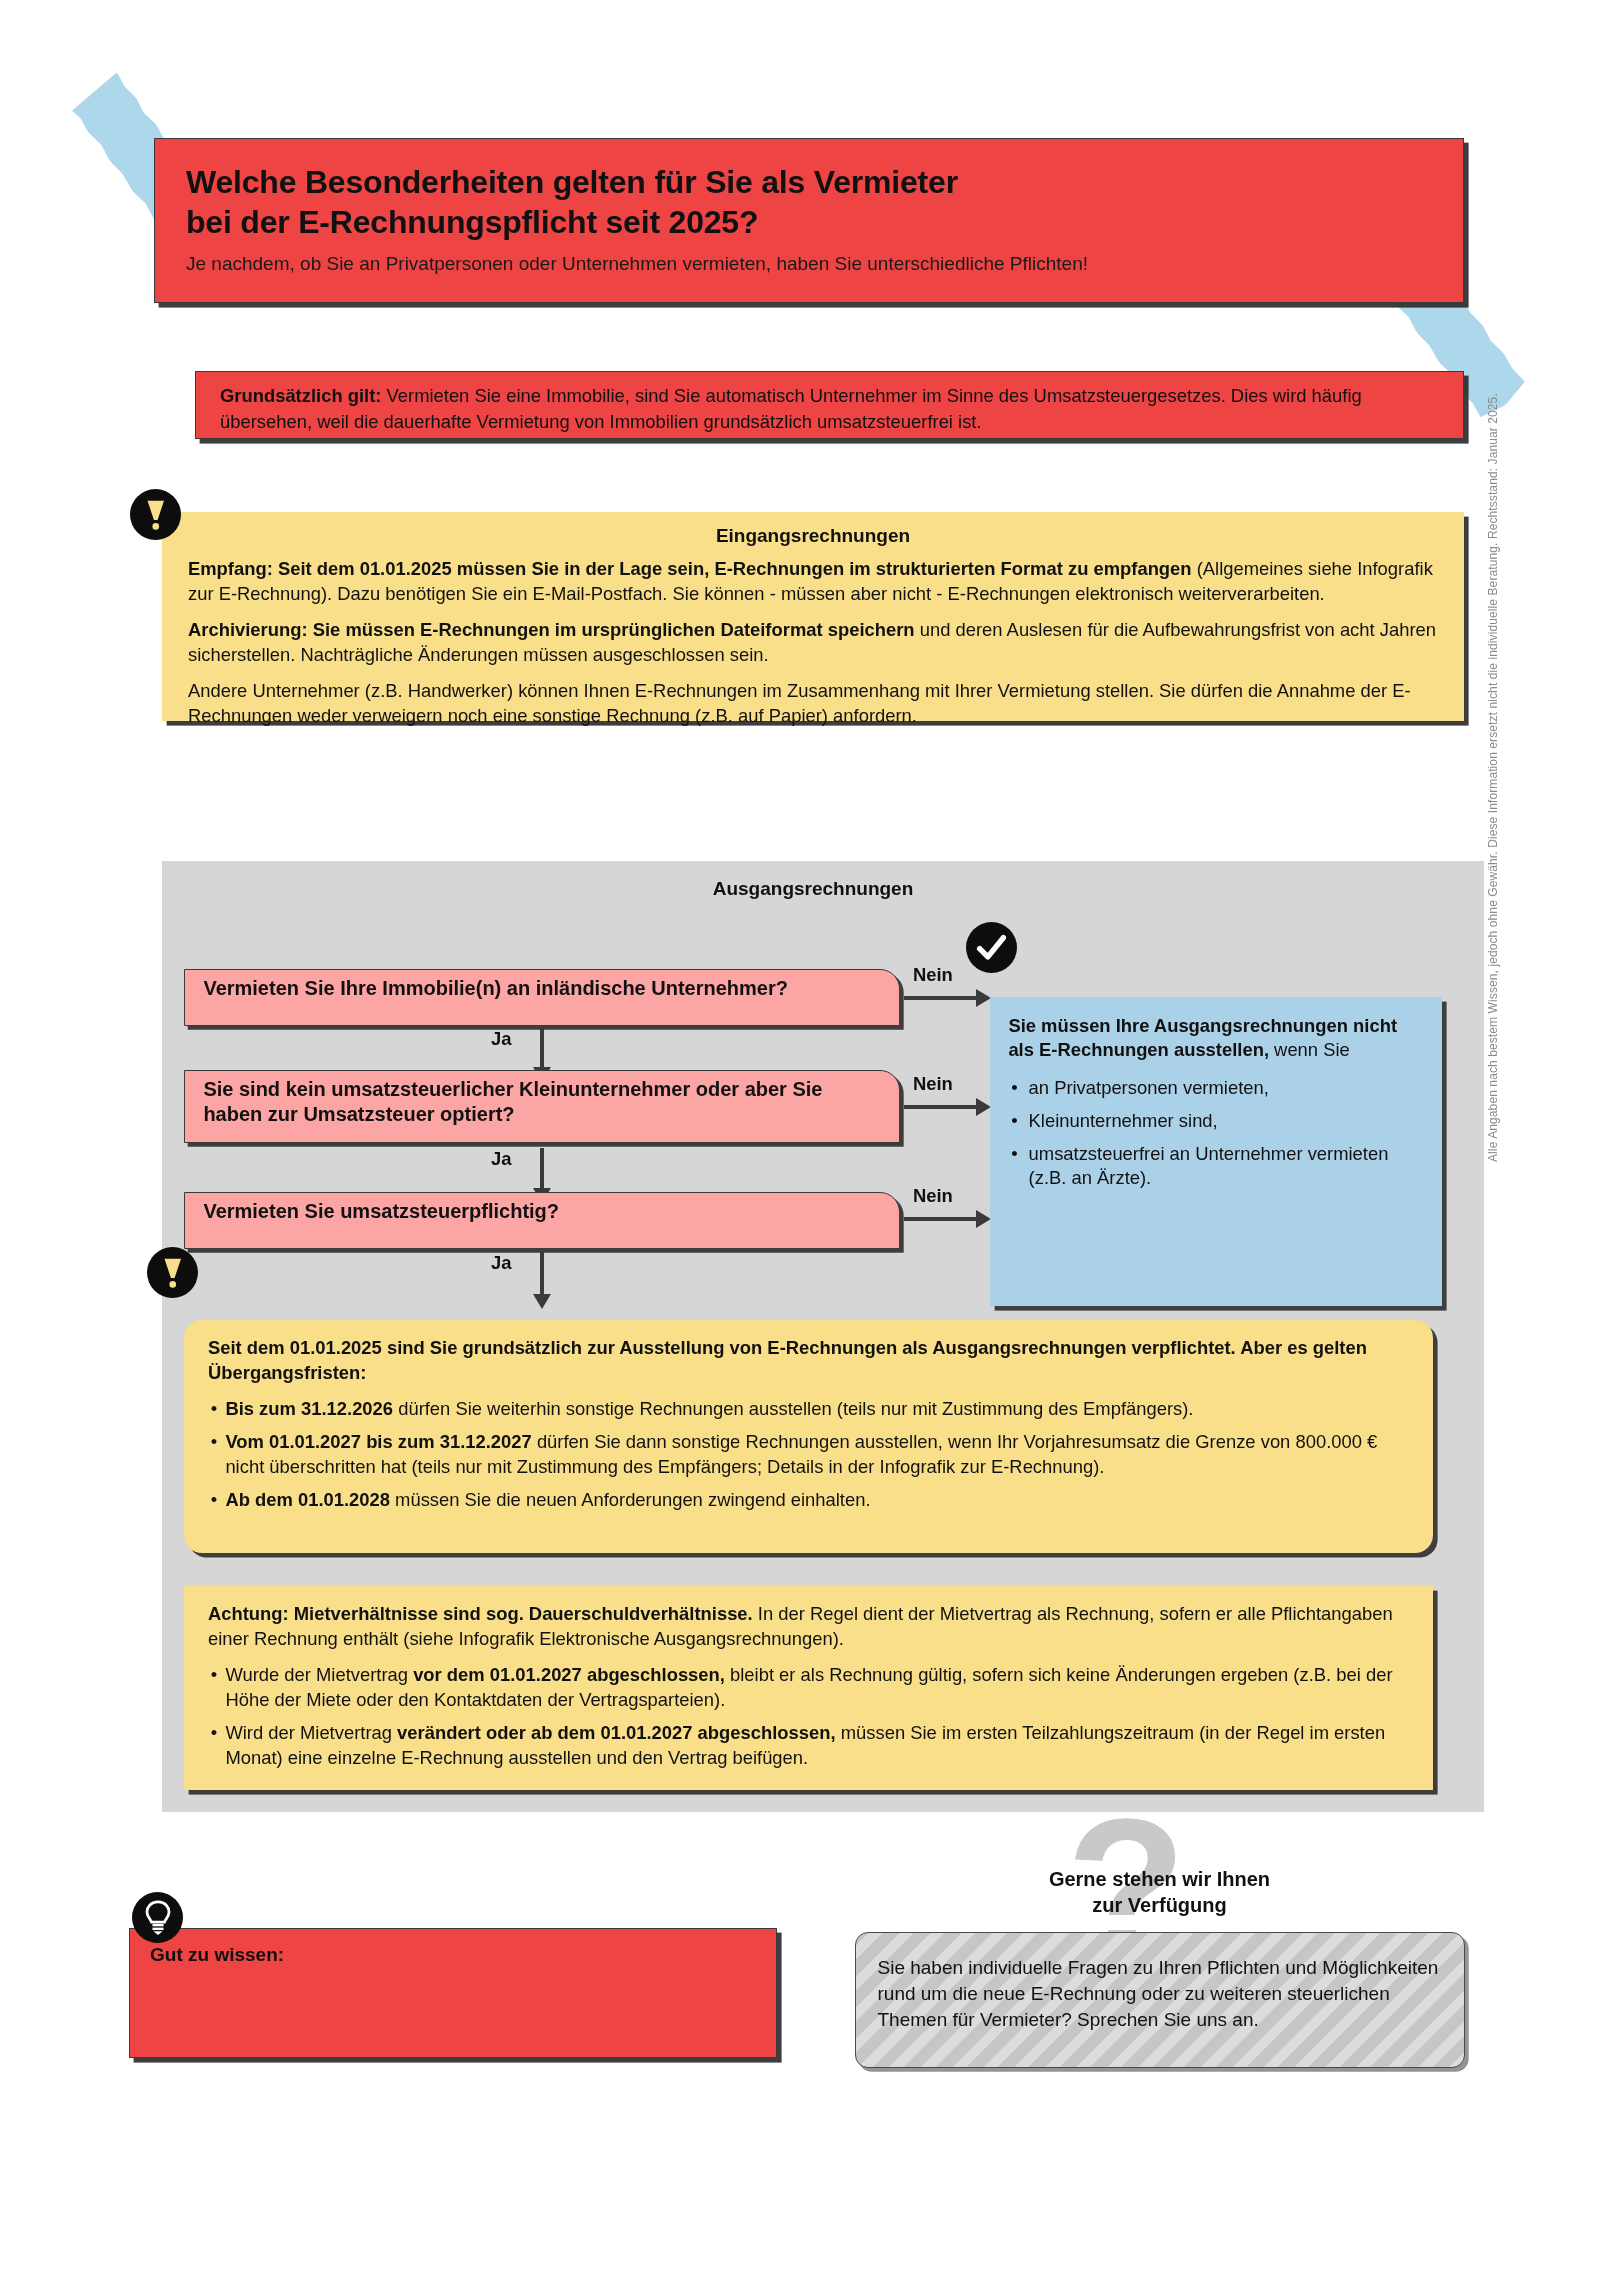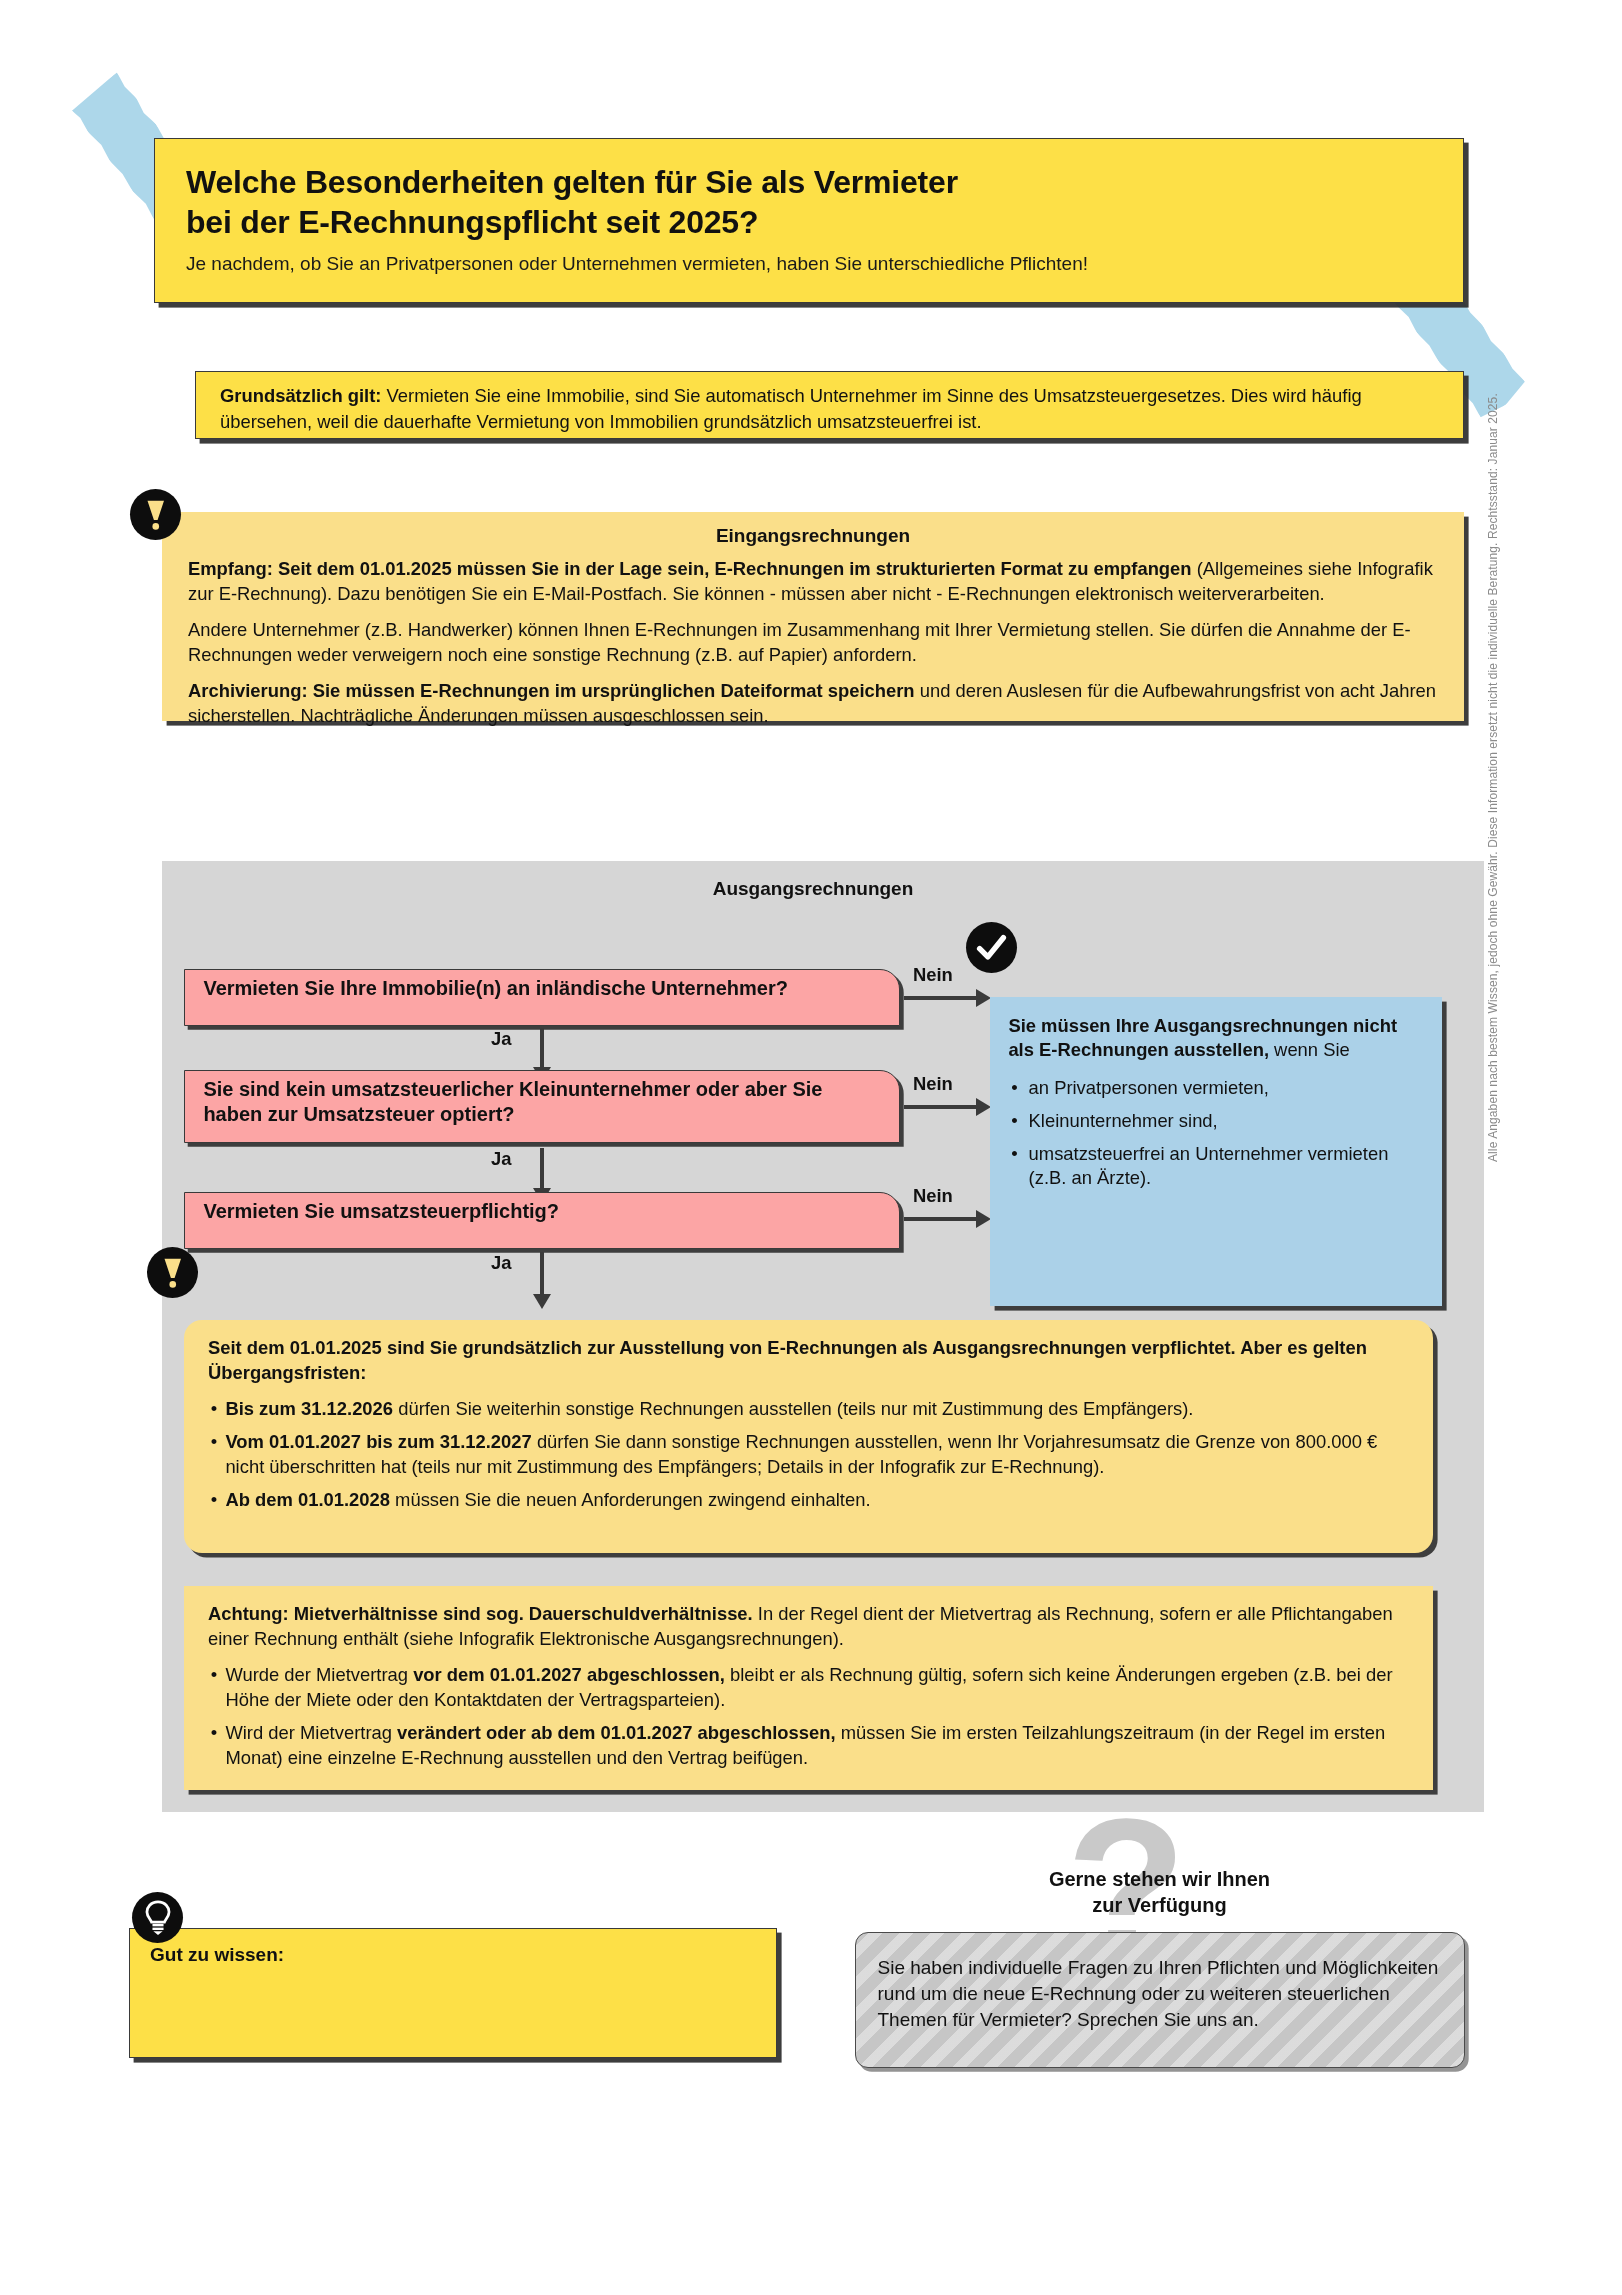--- a/index.html
+++ b/index.html
@@ -38,21 +38,21 @@
     transform: rotate(-37deg);
     clip-path: polygon(0 2%,100% 0,96% 9%,100% 18%,95% 27%,100% 36%,96% 46%,100% 56%,95% 66%,100% 76%,96% 86%,100% 96%,48% 100%,0 97%,4% 88%,0 78%,5% 68%,0 58%,4% 47%,0 37%,5% 27%,0 17%,4% 8%);
   }
 
   
   .shadowbox {
     position: absolute;
     box-sizing: border-box;
     box-shadow: 4.6px 4.6px 0 rgba(45,45,45,.92);
   }
-  .greybox   { background: #fde047; border: 1.8px solid #3a3a3a; }
+  .greybox   { background: #ef4444; border: 1.8px solid #3a3a3a; }
   .yellowbox { background: #fadf8a; }
 
   
   #header {
     left: 154px; top: 138px;
     width: 1310px; height: 165px;
     padding: 24px 31px 0 31px;
   }
   #header h1 {
     margin: 0;
@@ -344,24 +344,24 @@
     <svg width="27.5" height="33" viewBox="0 0 30 36" aria-hidden="true">
       <polygon points="6,3 24,3 17,24 13,24" fill="#fadf8a"></polygon>
       <circle cx="15" cy="31" r="3.6" fill="#fadf8a"></circle>
     </svg>
   </div>
   <div id="eingang" class="shadowbox yellowbox">
     <div class="boxtitle">Eingangsrechnungen</div>
     <div class="para">
       <b>Empfang: Seit dem 01.01.2025 müssen Sie in der Lage sein, E-Rechnungen im strukturierten Format zu empfangen</b><span> (Allgemeines siehe Infografik zur E-Rechnung). Dazu benötigen Sie ein E-Mail-Postfach. Sie können - müssen aber nicht - E-Rechnungen elektronisch weiterverarbeiten.</span>
     </div>
-    <div class="para">Andere Unternehmer (z.B. Handwerker) können Ihnen E-Rechnungen im Zusammenhang mit Ihrer Vermietung stellen. Sie dürfen die Annahme der E-Rechnungen weder verweigern noch eine sonstige Rechnung (z.B. auf Papier) anfordern.</div>
     <div class="para">
       <b>Archivierung: Sie müssen E-Rechnungen im ursprünglichen Dateiformat speichern</b><span> und deren Auslesen für die Aufbewahrungsfrist von acht Jahren sicherstellen. Nachträgliche Änderungen müssen ausgeschlossen sein.</span>
     </div>
+    <div class="para">Andere Unternehmer (z.B. Handwerker) können Ihnen E-Rechnungen im Zusammenhang mit Ihrer Vermietung stellen. Sie dürfen die Annahme der E-Rechnungen weder verweigern noch eine sonstige Rechnung (z.B. auf Papier) anfordern.</div>
   </div>
 
   <div id="flowwrap">
 
     <div id="flowtitle">Ausgangsrechnungen</div>
 
     <div class="qbox" id="q1">
       <span>Vermieten Sie Ihre Immobilie(n) an inländische Unternehmer?</span>
     </div>
     <div class="arrow-h" style="left:742px; top:135px; width:72px;"></div>

